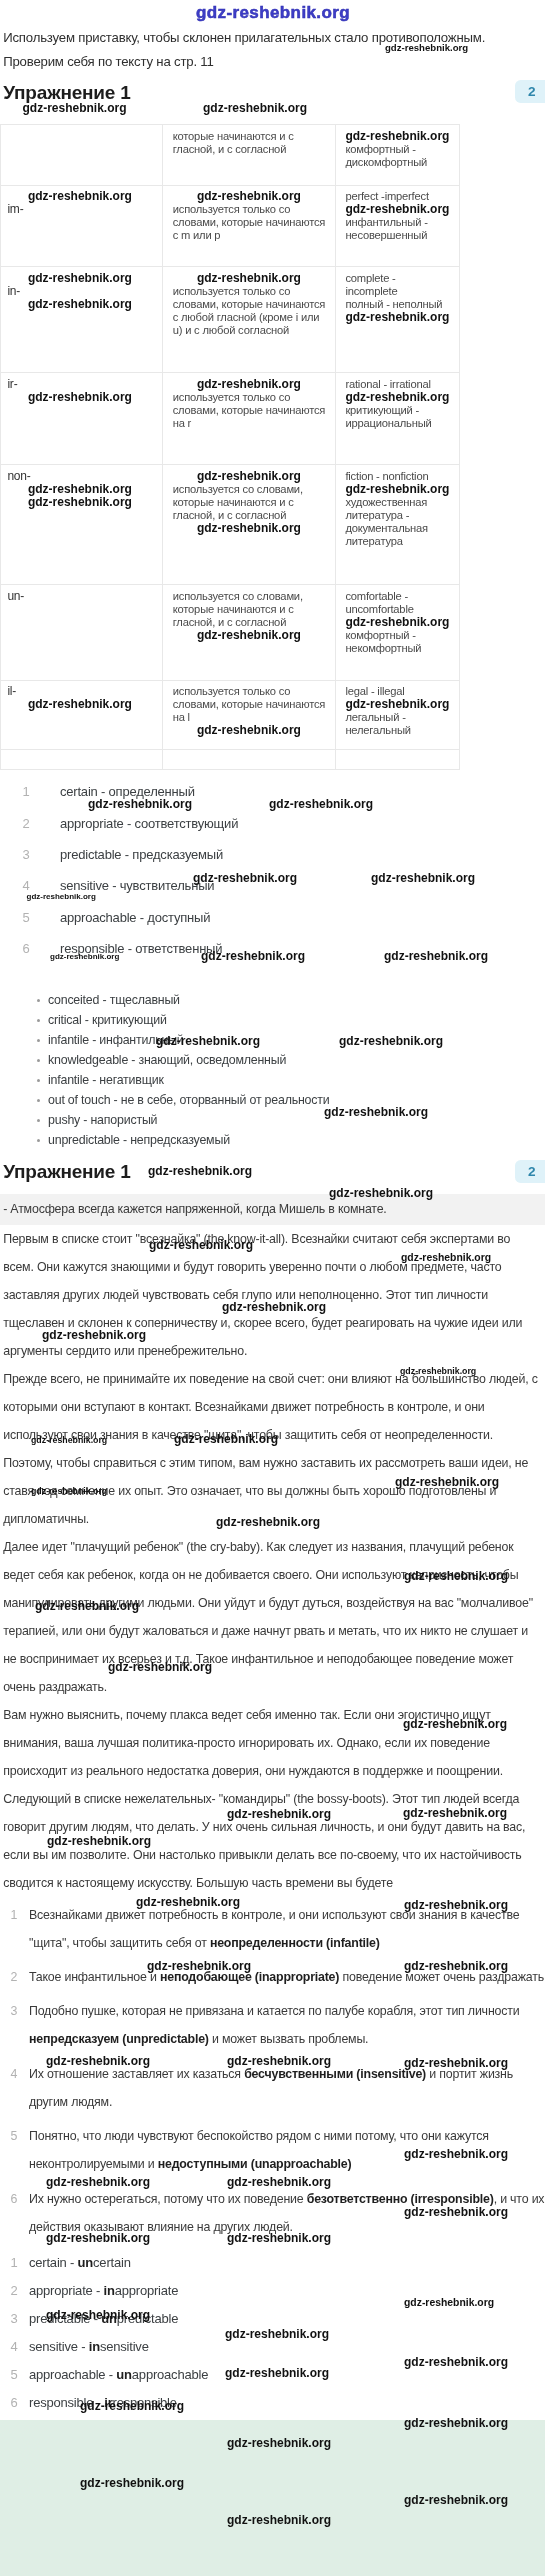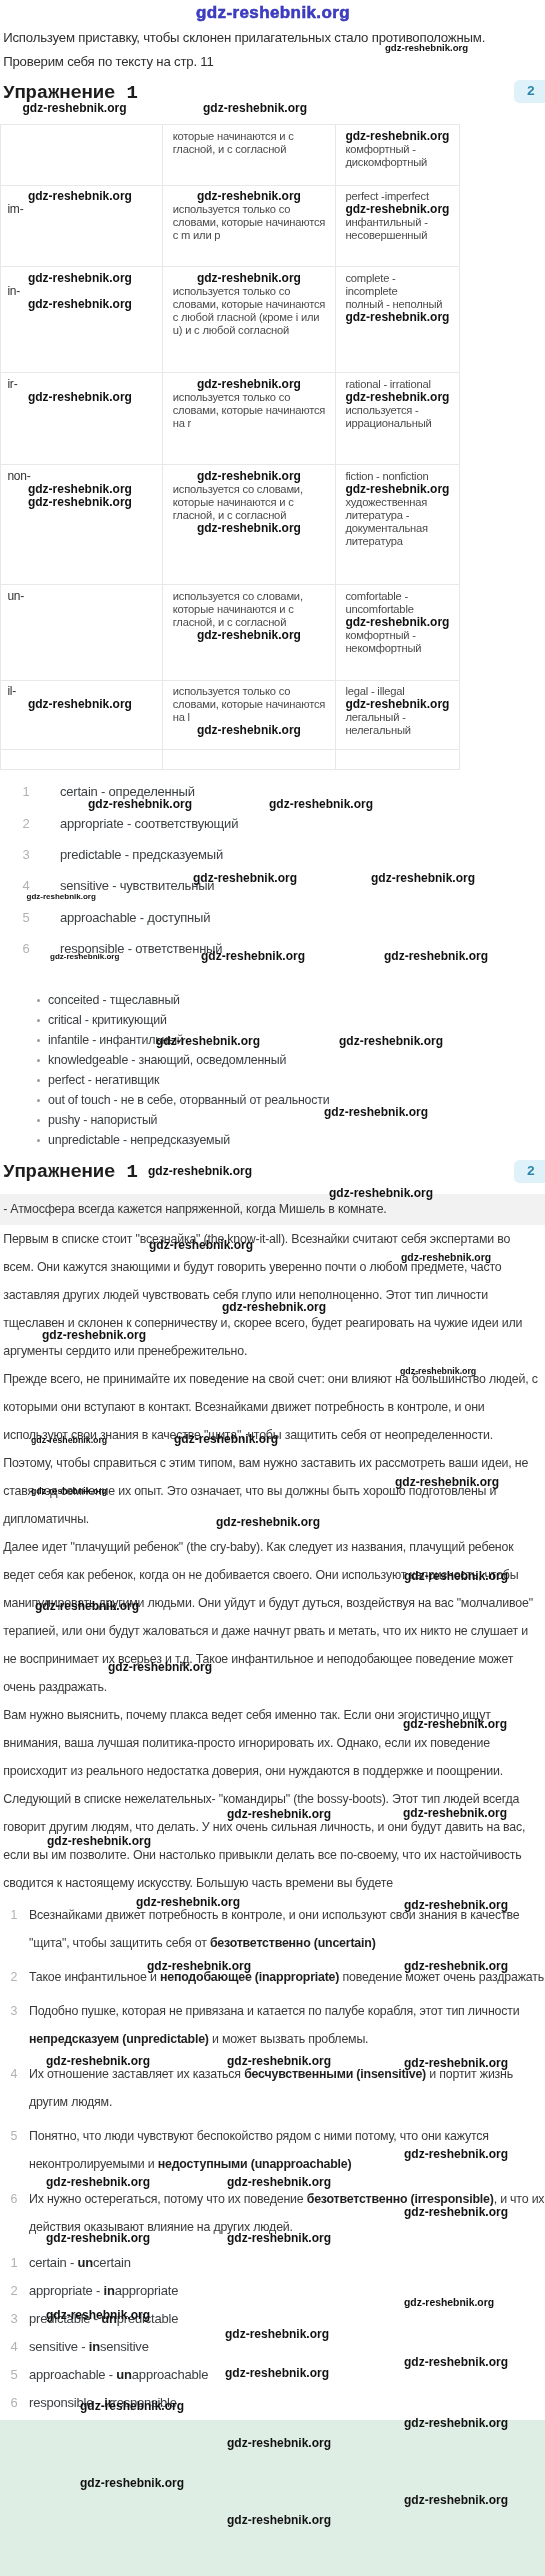--- a/index.html
+++ b/index.html
@@ -3,21 +3,21 @@
 <meta charset="utf-8">
 <style>
   html,body{margin:0;padding:0;background:#fff;}
   .page{position:relative;width:546px;height:2576px;overflow:hidden;
         font-family:"Liberation Sans",sans-serif;color:#3b3b3b;
         display:flex;flex-direction:column;letter-spacing:-0.2px;}
   
   .logo{margin-top:3.2px;text-align:center;font-size:17px;font-weight:800;
         color:#3d3dc6;-webkit-text-stroke:0.5px #2d2db0;letter-spacing:0.4px;}
   .intro{margin:4.8px 3.2px 0 3.2px;font-size:13.2px;color:#2f2f2f;line-height:19px;}
-  .h-row{position:relative;margin:11.2px 3.2px 0 3.2px;height:26px;font-family:Liberation Mono, monospace;}
+  .h-row{position:relative;margin:11.2px 3.2px 0 3.2px;height:26px;}
   .h1{margin:0;font-size:19px;font-weight:800;color:#1d1d1d;display:inline-block;}
   .badge{position:absolute;right:-22.5px;top:-1.6px;background:#dff2f9;color:#2e86ab;
          border-radius:5.6px;padding:4px 13px;font-size:13.6px;font-weight:700;
          display:flex;gap:9.6px;text-decoration:none;cursor:pointer;}
   
   table.ptable{margin-top:16px;width:460px;border-collapse:collapse;
                font-size:11.2px;line-height:13px;color:#4a4a4a;}
   table.ptable td{border:0.8px solid #e8e8e8;vertical-align:top;padding:4.8px 9.6px;}
   table.ptable td.pref{width:160px;font-size:12px;color:#333;padding-left:6.4px;}
   table.ptable td.usage{width:170px;}
@@ -128,21 +128,21 @@
             <div>ir-</div>
             <span class="cell-wm">gdz-reshebnik.org</span>
           </td>
           <td class="usage">
             <span class="cell-wm">gdz-reshebnik.org</span>
             <div>используется только со словами, которые начинаются на r</div>
           </td>
           <td>
             <div>rational - irrational</div>
             <span class="cell-wm">gdz-reshebnik.org</span>
-            <div>используется -</div>
+            <div>критикующий -</div>
             <div>иррациональный</div>
           </td>
         </tr>
         <tr>
           <td class="pref">
             <div>non-</div>
             <span class="cell-wm">gdz-reshebnik.org</span>
             <span class="cell-wm">gdz-reshebnik.org</span>
           </td>
           <td class="usage">
@@ -200,21 +200,21 @@
       <li><span class="num">4</span>sensitive - чувствительный</li>
       <li><span class="num">5</span>approachable - доступный</li>
       <li><span class="num">6</span>responsible - ответственный</li>
     </ol>
 
   <ul class="wlist" id="wordlist">
       <li>conceited - тщеславный</li>
       <li>critical - критикующий</li>
       <li>infantile - инфантильный</li>
       <li>knowledgeable - знающий, осведомленный</li>
-      <li>perfect - негативщик</li>
+      <li>infantile - негативщик</li>
       <li>out of touch - не в себе, оторванный от реальности</li>
       <li>pushy - напористый</li>
       <li>unpredictable - непредсказуемый</li>
     </ul>
 
   <div class="h-row">
     <h1 class="h1">Упражнение 1</h1>
     <a class="badge">
         <span>2</span>
         <span>–</span>
@@ -225,21 +225,21 @@
 
   <div class="paras" id="paragraphs">
       <p>Первым в списке стоит "всезнайка" (the know-it-all). Всезнайки считают себя экспертами во всем. Они кажутся знающими и будут говорить уверенно почти о любом предмете, часто заставляя других людей чувствовать себя глупо или неполноценно. Этот тип личности тщеславен и склонен к соперничеству и, скорее всего, будет реагировать на чужие идеи или аргументы сердито или пренебрежительно.</p>
       <p>Прежде всего, не принимайте их поведение на свой счет: они влияют на большинство людей, с которыми они вступают в контакт. Всезнайками движет потребность в контроле, и они используют свои знания в качестве "щита", чтобы защитить себя от неопределенности. Поэтому, чтобы справиться с этим типом, вам нужно заставить их рассмотреть ваши идеи, не ставя под сомнение их опыт. Это означает, что вы должны быть хорошо подготовлены и дипломатичны.</p>
       <p>Далее идет "плачущий ребенок" (the cry-baby). Как следует из названия, плачущий ребенок ведет себя как ребенок, когда он не добивается своего. Они используют капризность, чтобы манипулировать другими людьми. Они уйдут и будут дуться, воздействуя на вас "молчаливое" терапией, или они будут жаловаться и даже начнут рвать и метать, что их никто не слушает и не воспринимает их всерьез и т.д. Такое инфантильное и неподобающее поведение может очень раздражать.</p>
       <p>Вам нужно выяснить, почему плакса ведет себя именно так. Если они эгоистично ищут внимания, ваша лучшая политика-просто игнорировать их. Однако, если их поведение происходит из реального недостатка доверия, они нуждаются в поддержке и поощрении.</p>
       <p>Следующий в списке нежелательных- "командиры" (the bossy-boots). Этот тип людей всегда говорит другим людям, что делать. У них очень сильная личность, и они будут давить на вас, если вы им позволите. Они настолько привыкли делать все по-своему, что их настойчивость сводится к настоящему искусству. Большую часть времени вы будете</p>
     </div>
 
   <ol class="answers" id="answers-list">
-      <li><span class="num">1</span>Всезнайками движет потребность в контроле, и они используют свои знания в качестве "щита", чтобы защитить себя от <b>безответственно (uncertain)</b></li>
+      <li><span class="num">1</span>Всезнайками движет потребность в контроле, и они используют свои знания в качестве "щита", чтобы защитить себя от <b>неопределенности (infantile)</b></li>
       <li><span class="num">2</span>Такое инфантильное и <b>неподобающее (inappropriate)</b> поведение может очень раздражать</li>
       <li><span class="num">3</span>Подобно пушке, которая не привязана и катается по палубе корабля, этот тип личности <b>непредсказуем (unpredictable)</b> и может вызвать проблемы.</li>
       <li><span class="num">4</span>Их отношение заставляет их казаться <b>бесчувственными (insensitive)</b> и портит жизнь другим людям.</li>
       <li><span class="num">5</span>Понятно, что люди чувствуют беспокойство рядом с ними потому, что они кажутся неконтролируемыми и <b>недоступными (unapproachable)</b></li>
       <li><span class="num">6</span>Их нужно остерегаться, потому что их поведение <b>безответственно (irresponsible)</b>, и что их действия оказывают влияние на других людей.</li>
     </ol>
 
   <ol class="pairs" id="pairs-list">
       <li><span class="num">1</span>certain - <b>un</b>certain</li>
       <li><span class="num">2</span>appropriate - <b>in</b>appropriate</li>

